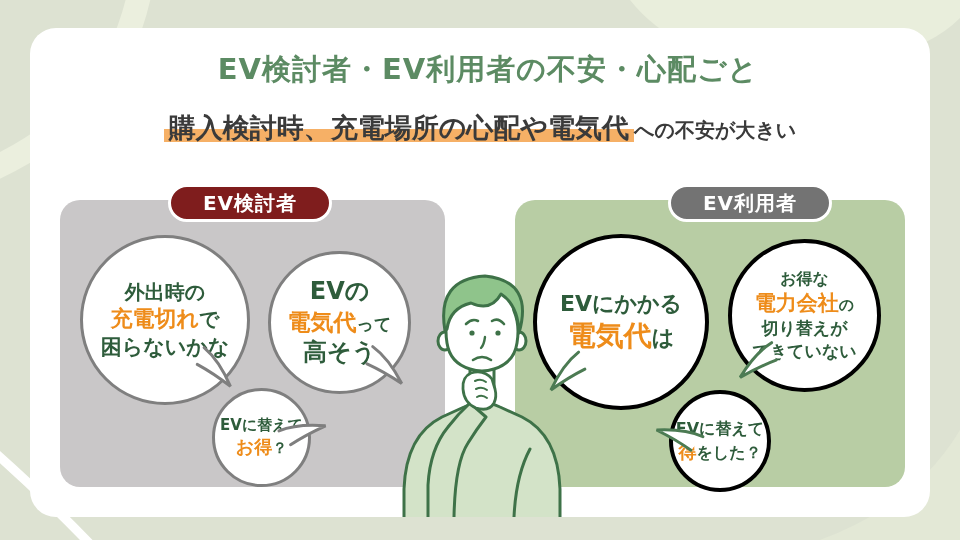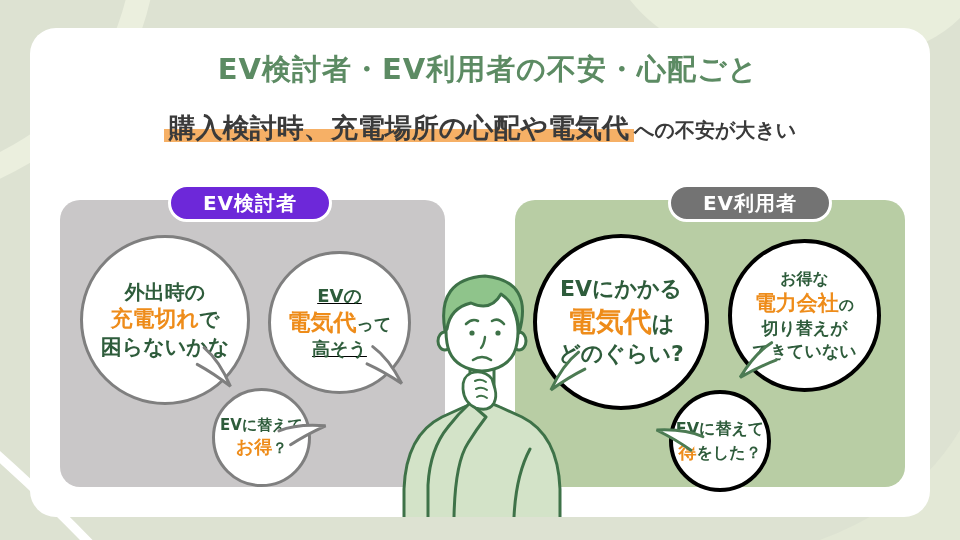--- a/index.html
+++ b/index.html
@@ -29,34 +29,34 @@
   .subtitle .rest{font-size:20px;}
   .panel{position:absolute;border-radius:20px;z-index:2;}
   .panel.gray{left:60px;top:200px;width:385px;height:287px;background:#c9c7c8;}
   .panel.green{left:515px;top:200px;width:390px;height:287px;background:#b8cda4;}
   .pill{
     position:absolute;top:184px;width:158px;height:32px;z-index:3;
     border:3px solid #ffffff;border-radius:20px;
     display:flex;align-items:center;justify-content:center;
     color:#ffffff;font-weight:700;font-size:20px;letter-spacing:1px;
   }
-  .pill.gray{left:168px;background:#6d28d9;}
+  .pill.gray{left:168px;background:#7f1d1d;}
   .pill.green{left:668px;background:#737373;justify-content:center;}
   .bubble{
     position:absolute;background:#fff;border-radius:50%;z-index:4;
     display:flex;flex-direction:column;align-items:center;justify-content:center;
     text-align:center;line-height:1.3;
   }
   .bubble.gray{border:3px solid #7f7f7f;}
   .bubble.green{border:4px solid #000000;}
   .tail{position:absolute;}
   .t-green{color:#2e5c3b;font-weight:700;}
   .t-orange{color:#ee8c1a;font-weight:700;}
   .fs22{font-size:22px;} .fs21{font-size:21px;} .fs20{font-size:20px;}
-  .fs18{font-size:18px;text-decoration:underline;} .fs17{font-size:17px;} .fs16{font-size:16px;} .fs15{font-size:15px;}
+  .fs18{font-size:24px;} .fs17{font-size:17px;} .fs16{font-size:16px;} .fs15{font-size:15px;}
   .em-xl{font-size:28px;} .em-lg{font-size:22px;} .em-md{font-size:23px;} .em-sm{font-size:21px;} .em-xs{font-size:18px;}
   .man{position:absolute;left:392px;top:267px;z-index:6;}
 </style>
 </head>
 <body>
 
 <svg class="bg-deco" width="960" height="540" viewBox="0 0 960 540">
   <path d="M630,0 Q700,88 880,58 Q932,46 960,18 L960,0 Z" fill="#e9eedc"></path>
   <path d="M-10,170 Q120,112 142,-20" stroke="#ebefde" stroke-width="24" fill="none"></path>
   <path d="M-8,450 Q42,494 94,548" stroke="#ffffff" stroke-width="9" fill="none"></path>
@@ -103,21 +103,20 @@
   <div class="fs15"><span class="t-green">EVに替えて</span></div>
   <div><span class="t-orange em-xs">お得</span><span class="t-green fs15">？</span></div>
   <svg class="tail" width="44" height="36" viewBox="0 0 44 36" style="left:66px;top:20px;transform:rotate(-46deg);">
     <path d="M4 2 Q22 10 40 32 Q20 24 2 20" fill="#fff" stroke="#7f7f7f" stroke-width="3" stroke-linecap="round"></path>
   </svg>
 </div>
 
 <div class="bubble green" style="left:533px;top:234px;width:168px;height:168px;">
   <div class="fs22"><span class="t-green">EVにかかる</span></div>
   <div><span class="t-orange em-xl">電気代</span><span class="t-green fs22">は</span></div>
-  <div class="fs22"><span class="t-green">どのぐらい?</span></div>
   <svg class="tail" width="44" height="36" viewBox="0 0 44 36" style="left:6px;top:116px;transform:rotate(-14deg);">
     <path d="M40 2 Q22 10 4 32 Q24 24 42 20" fill="#fff" stroke="#4c7b53" stroke-width="3" stroke-linecap="round"></path>
   </svg>
 </div>
 
 <div class="bubble green" style="left:728px;top:239px;width:145px;height:145px;">
   <div class="fs16"><span class="t-green">お得な</span></div>
   <div><span class="t-orange em-sm">電力会社</span><span class="t-green fs15">の</span></div>
   <div class="fs17"><span class="t-green">切り替えが</span></div>
   <div class="fs17"><span class="t-green">できていない</span></div>

